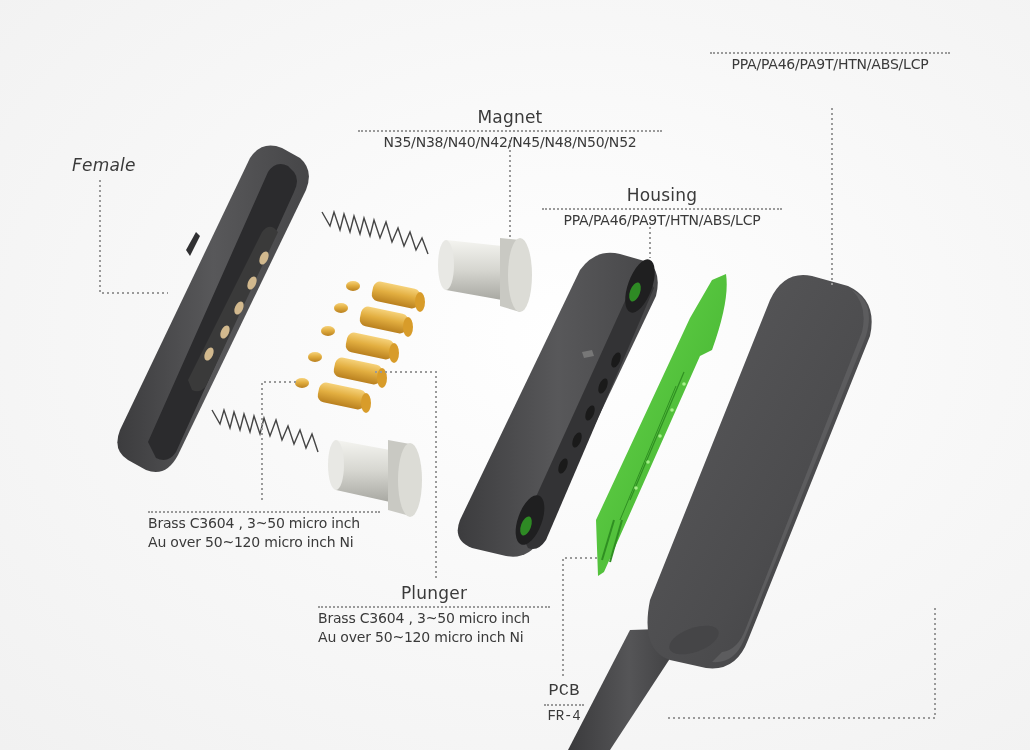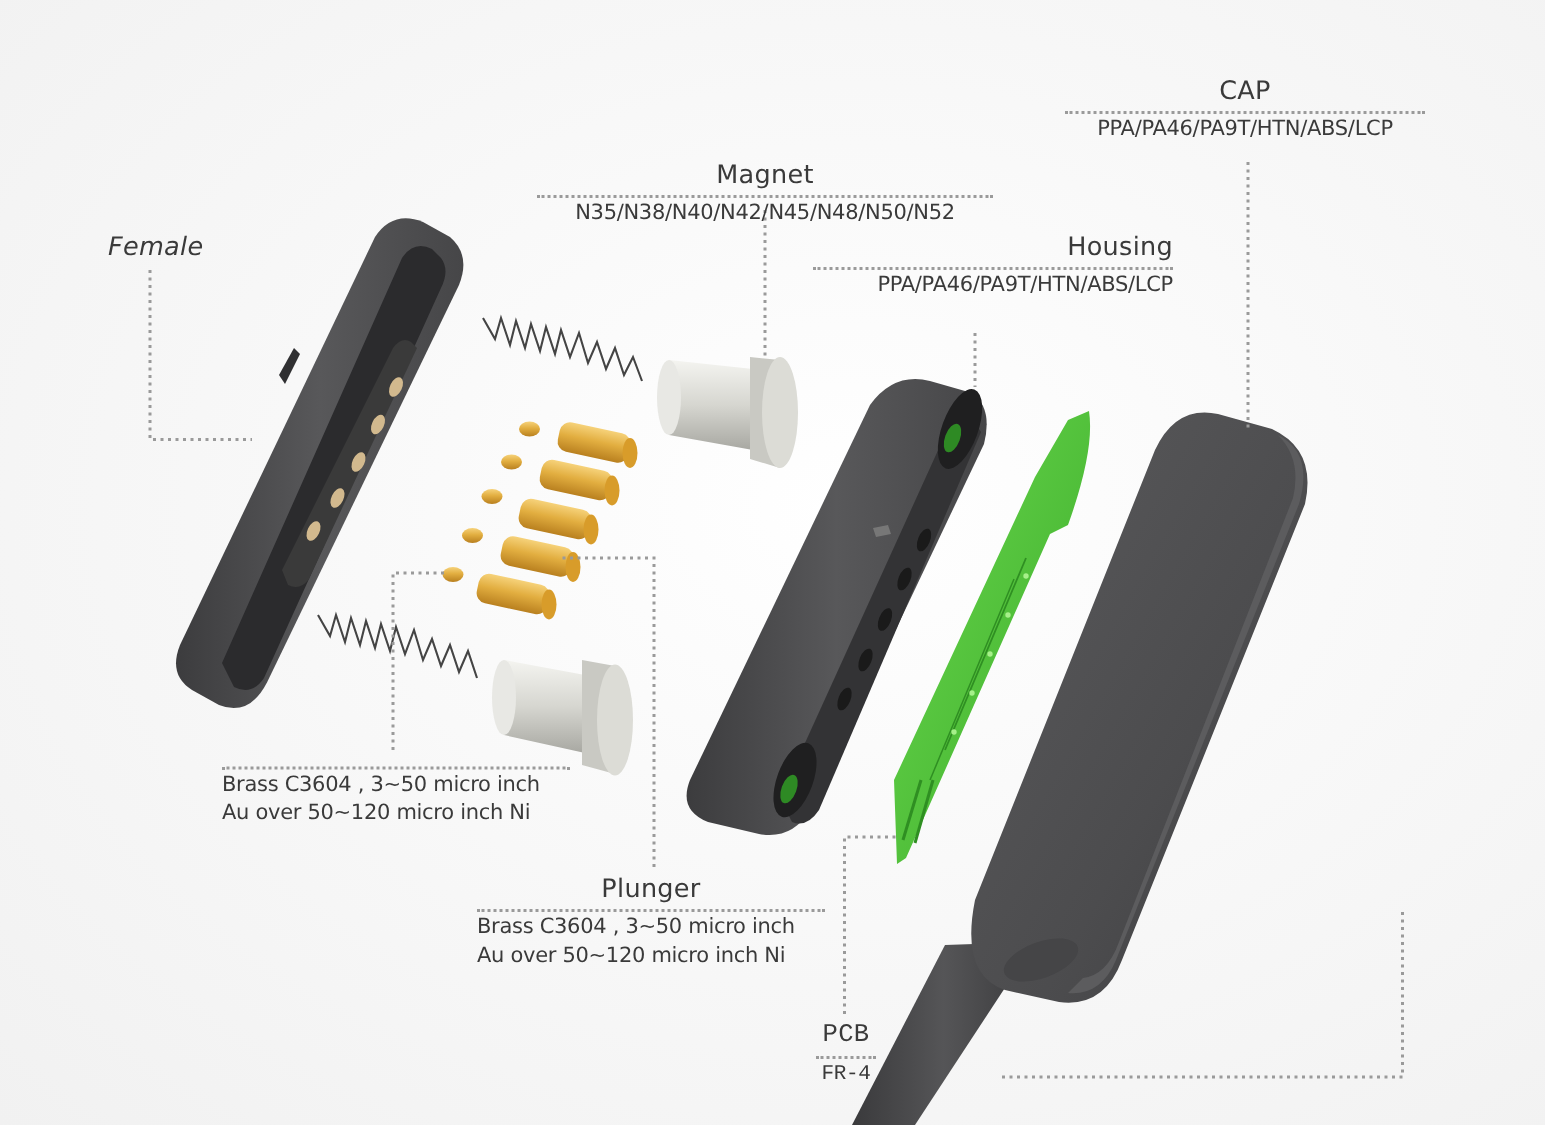--- a/index.html
+++ b/index.html
@@ -172,28 +172,27 @@
 <div class="label" style="left:72px; top:154px;font-style:italic;">
   <div class="title">Female</div>
 </div>
 
 <div class="label" style="left:358px; top:86px; width:304px;margin-top:20px;">
   <div class="title">Magnet</div>
   <div class="rule"></div>
   <div class="spec">N35/N38/N40/N42/N45/N48/N50/N52</div>
 </div>
 
-<div class="label" style="left:542px; top:154px; width:240px;text-align:right;">
+<div class="label" style="left:542px; top:184px; width:240px;">
   <div class="title">Housing</div>
   <div class="rule"></div>
   <div class="spec">PPA/PA46/PA9T/HTN/ABS/LCP</div>
 </div>
 
 <div class="label" style="left:710px; top:50px; width:240px;">
-  <div class="title">CAP</div>
   <div class="rule"></div>
   <div class="spec">PPA/PA46/PA9T/HTN/ABS/LCP</div>
 </div>
 
 <div class="label" style="left:148px; top:509px; width:232px;">
   <div class="rule"></div>
   <div class="spec" style="text-align:left;">Brass C3604 , 3~50 micro inch</div>
   <div class="spec" style="text-align:left;">Au over 50~120 micro inch Ni</div>
 </div>
 

